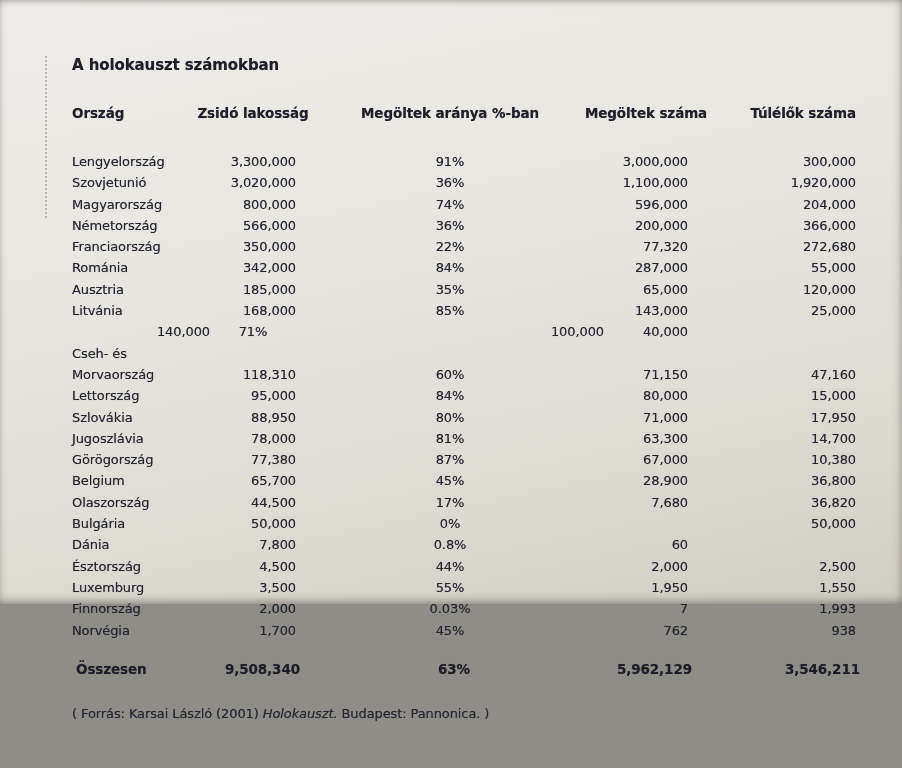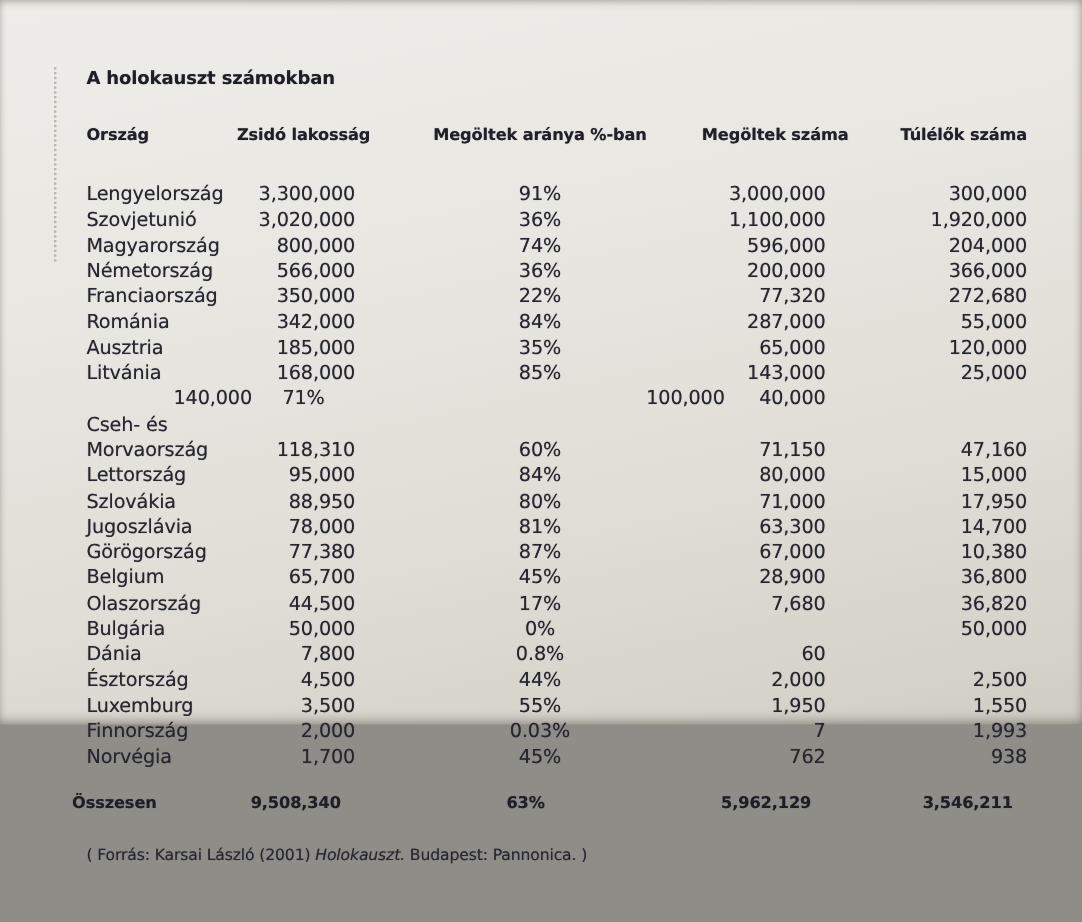--- a/index.html
+++ b/index.html
@@ -46,30 +46,30 @@
     display: flex; align-items: flex-end;
     font-size: 13.5px; font-weight: bold; color: #20202b;
     line-height: 21px;
   }
   .th > span { white-space: nowrap; }
   .th-left   { justify-content: flex-start; padding-left: 12px; }
   .th-center { justify-content: center; }
   .th-right  { justify-content: flex-end; align-items: flex-end; }
 
   .tbody { position: absolute; left: 60px; top: 151px; }
-  .row { line-height: 21.3px; font-size: 16px; }
+  .row { line-height: 21.3px; font-size: 13px; }
   .cell { white-space: nowrap; }
   .c1 { text-align: left;  padding-left: 12px; }
   .c2 { text-align: right; }
   .c3 { text-align: center; }
   .c4 { text-align: right; }
   .c5 { text-align: right; }
 
   .total-row {
-    position: absolute; left: 48px; top: 658px;
+    position: absolute; left: 64px; top: 658px;
     font-size: 13.5px; font-weight: bold; color: #1e1e29;
     line-height: 22px;
   }
 
   .source {
     position: absolute; left: 72px; top: 706px;
     font-size: 13px; color: #272733;
     white-space: nowrap;
   }
   .source em { font-style: italic; }

